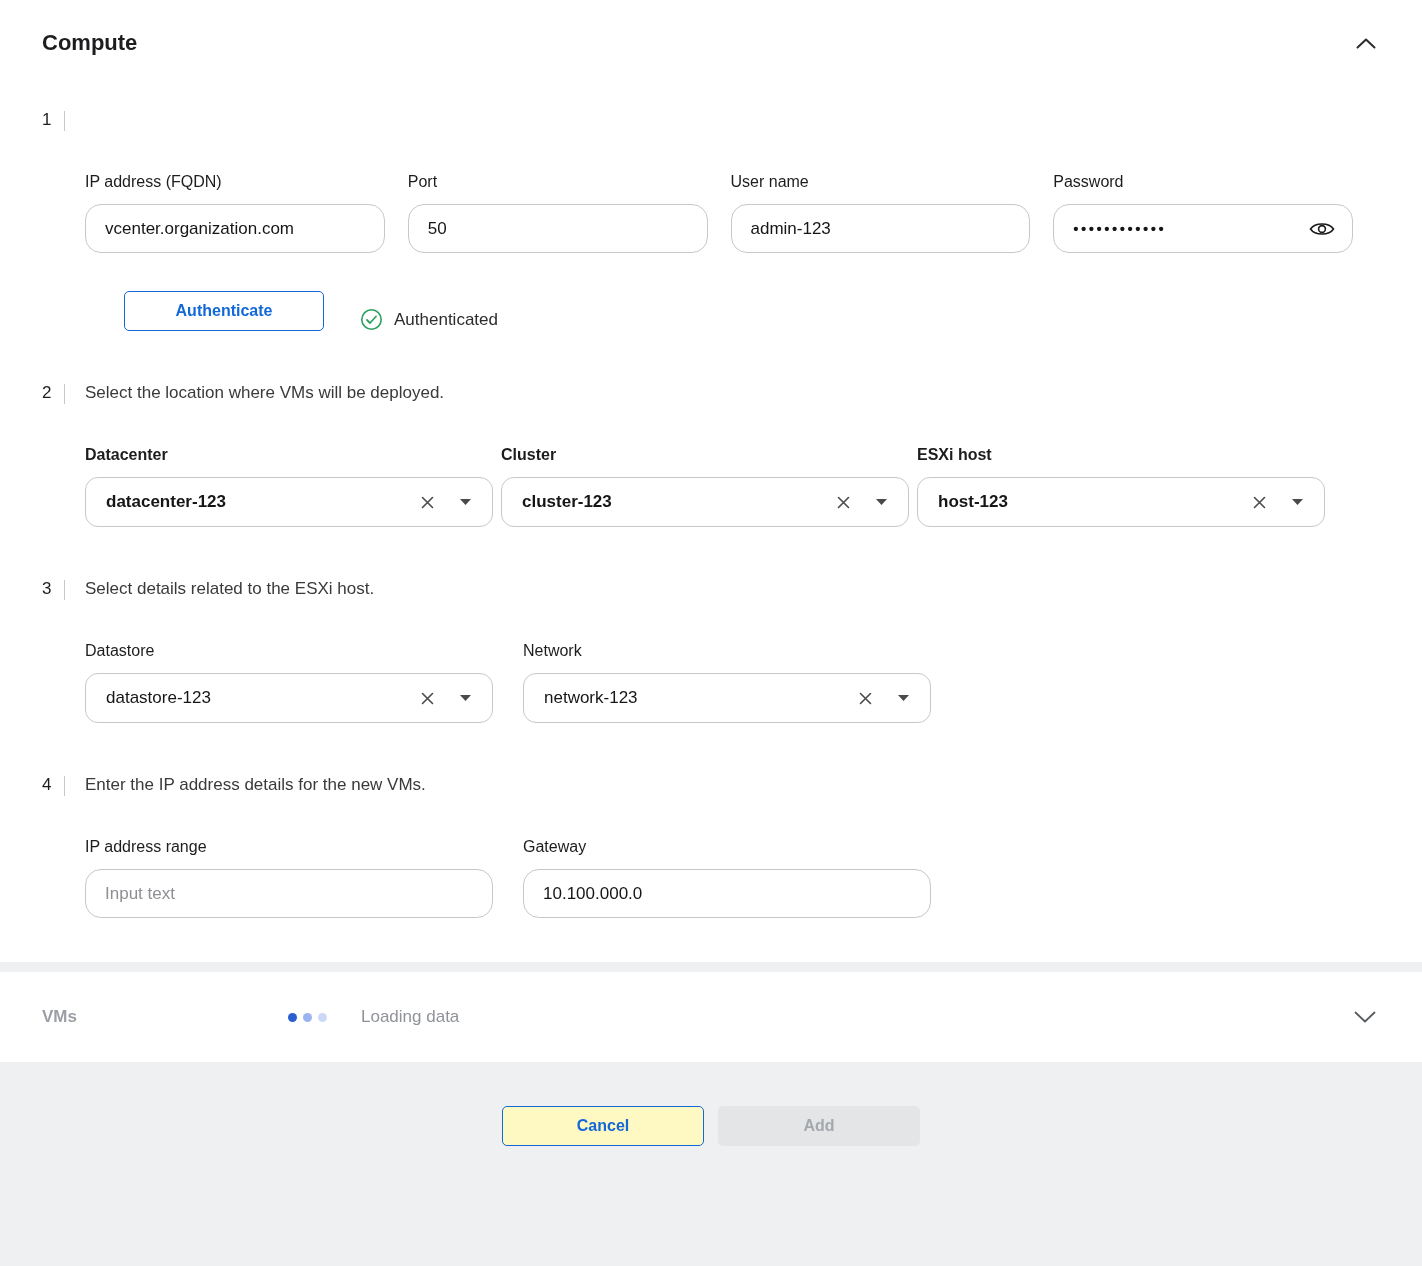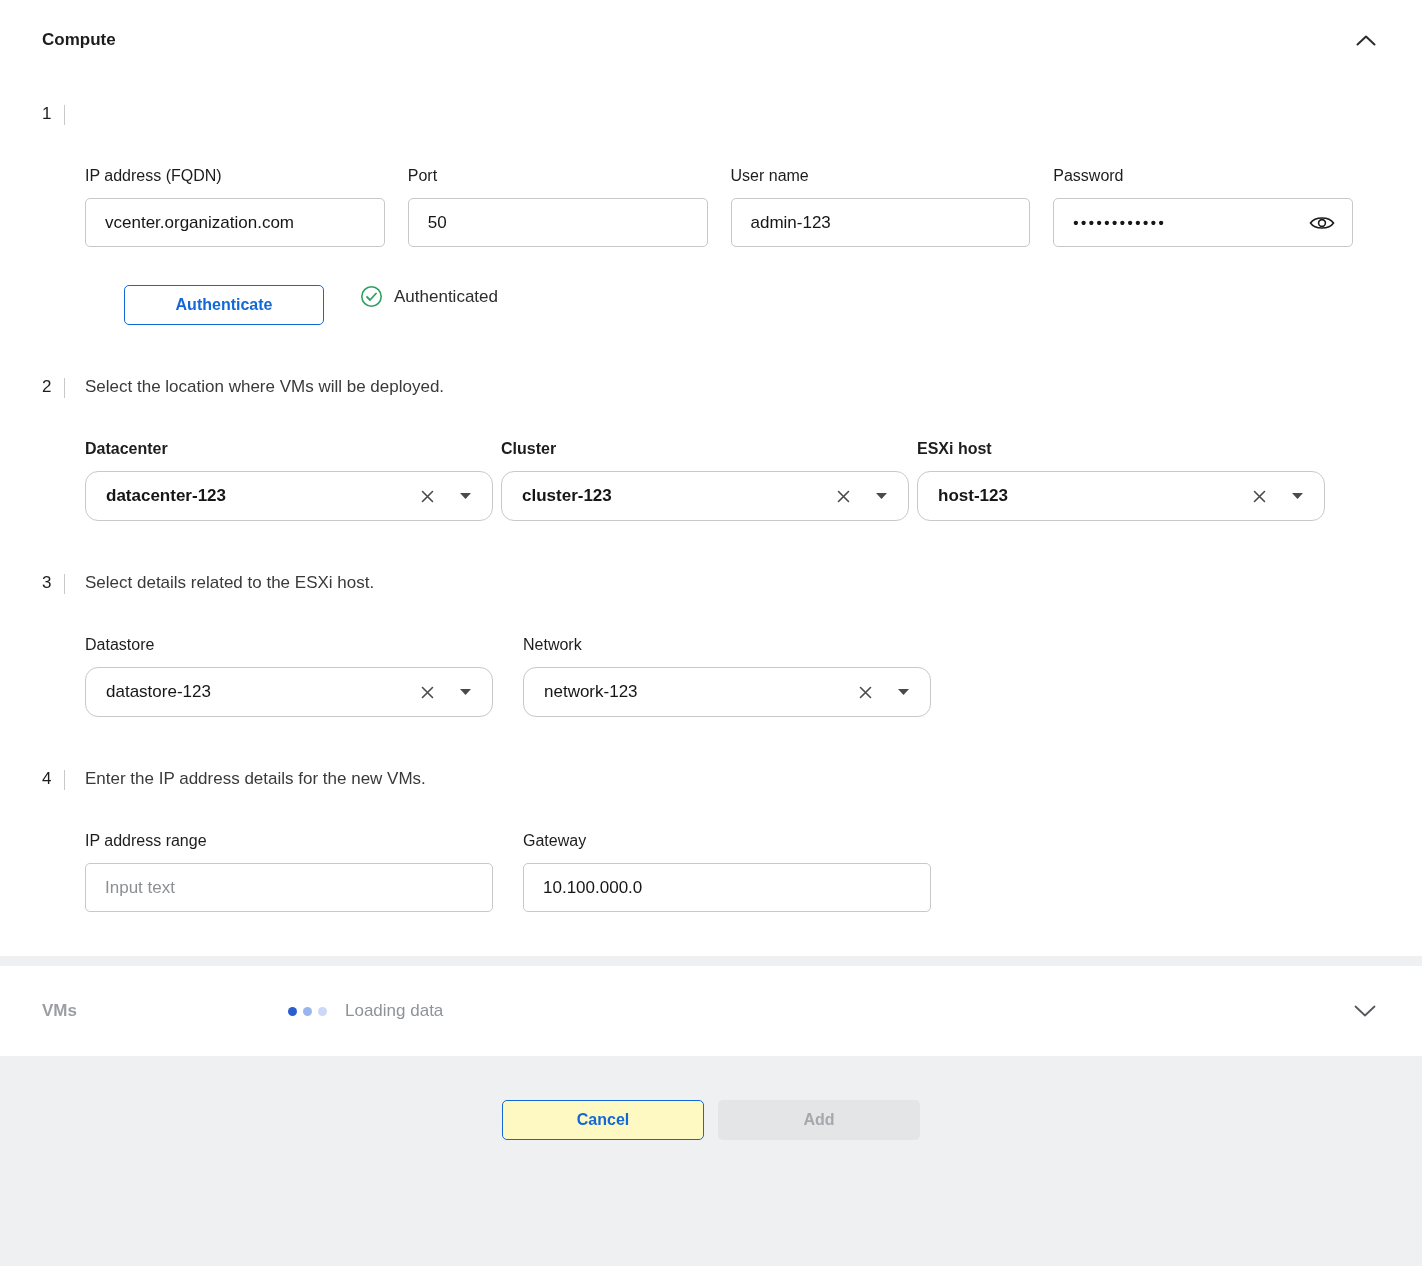--- a/index.html
+++ b/index.html
@@ -8,49 +8,49 @@
     width: 1422px;
     min-height: 1266px;
     font-family: "Liberation Sans", sans-serif;
     color: #1d1d1f;
   }
   .card { background: #ffffff; }
 
   
   .main-card { padding: 30px 42px 44px 42px; }
   .card-header { display: flex; justify-content: space-between; align-items: center; }
-  .card-title { font-size: 17px; font-weight: 700; color: #1d1d1f; }
+  .card-title { font-size: 22px; font-weight: 700; color: #1d1d1f; }
   .icon-btn { background: none; border: none; cursor: pointer; padding: 4px; line-height: 0; }
 
   .step { margin-top: 52px; }
   .step-head { display: flex; align-items: flex-start; font-size: 17px; color: #3a3a3c; }
   .step-num { width: 22px; color: #1d1d1f; flex: none; }
   .step-sep { width: 1px; height: 20px; background: #c9c9cb; margin: 1px 20px 0 0; flex: none; }
   .step-body { margin-left: 43px; margin-top: 42px; }
 
   .grid { display: grid; }
   .grid.cols2-wide { grid-template-columns: 1fr 1fr 1fr 1fr; column-gap: 23px; row-gap: 28px; width: 1268px; }
   .grid.cols3 { grid-template-columns: repeat(3, 408px); column-gap: 8px; font-weight: bold; }
   .grid.cols2 { grid-template-columns: repeat(2, 408px); column-gap: 30px; }
 
   .field label { display: block; font-size: 16px; color: #1d1d1f; margin-bottom: 13px; }
   .text-input {
     width: 100%; height: 49px;
-    border: 1px solid #c7c8ca; border-radius: 5px;
+    border: 1px solid #c7c8ca; border-radius: 16px;
     font-family: "Liberation Sans", sans-serif;
     font-size: 17px; color: #161616;
     padding: 0 19px; background: #fff; outline: none;
   }
   .text-input::placeholder { color: #8d8f93; }
 
   .pw-wrap { position: relative; }
   .pw-input { padding-right: 64px; font-size: 15px; font-weight: 700; letter-spacing: 2.5px; }
   .eye-btn { position: absolute; right: 14px; top: 50%; transform: translateY(-50%); }
 
-  .auth-row { margin-top: 38px; display: flex; align-items: flex-start; padding-left: 39px; }
+  .auth-row { margin-top: 38px; display: flex; align-items: flex-end; padding-left: 39px; }
   .auth-btn {
     height: 40px; min-width: 200px;
     background: #fff; border: 1px solid #1368d8; border-radius: 5px;
     color: #1368d8; font-family: "Liberation Sans", sans-serif;
     font-size: 16px; font-weight: 700; cursor: pointer;
   }
   .auth-status { display: flex; align-items: center; gap: 11px; margin-left: 36px; font-size: 17px; color: #2c2c2e; }
 
   
   .combo {
@@ -62,21 +62,21 @@
   .combo .clear-btn { margin-right: 16px; }
 
   
   .vms-bar { margin-top: 10px; height: 90px; display: flex; align-items: center; padding: 16px 42px; }
   .vms-title { width: 246px; font-size: 17px; font-weight: 700; color: #9b9fa5; flex: none; }
   .loading-group { display: flex; align-items: center; }
   .dot { width: 9px; height: 9px; border-radius: 50%; display: inline-block; margin-right: 6px; }
   .dot1 { background: #2b5fce; }
   .dot2 { background: #9ab5ee; }
   .dot3 { background: #cbd9f6; }
-  .loading-text { color: #8f9399; font-size: 17px; margin-left: 12px; }
+  .loading-text { color: #8f9399; font-size: 17px; margin-left: 28px; }
   .vms-caret { margin-left: auto; }
 
   
   .footer { height: 104px; margin-top: 12px; display: flex; align-items: center; justify-content: center; gap: 14px; }
   .btn {
     height: 40px; width: 202px; border-radius: 5px;
     font-family: "Liberation Sans", sans-serif; font-size: 16px; font-weight: 700;
   }
   .btn-cancel { background: #fef9c3; border: 1px solid #1368d8; color: #1368d8; cursor: pointer; }
   .btn-add { background: #e4e5e7; border: none; color: #a4a8ad; cursor: default; }

